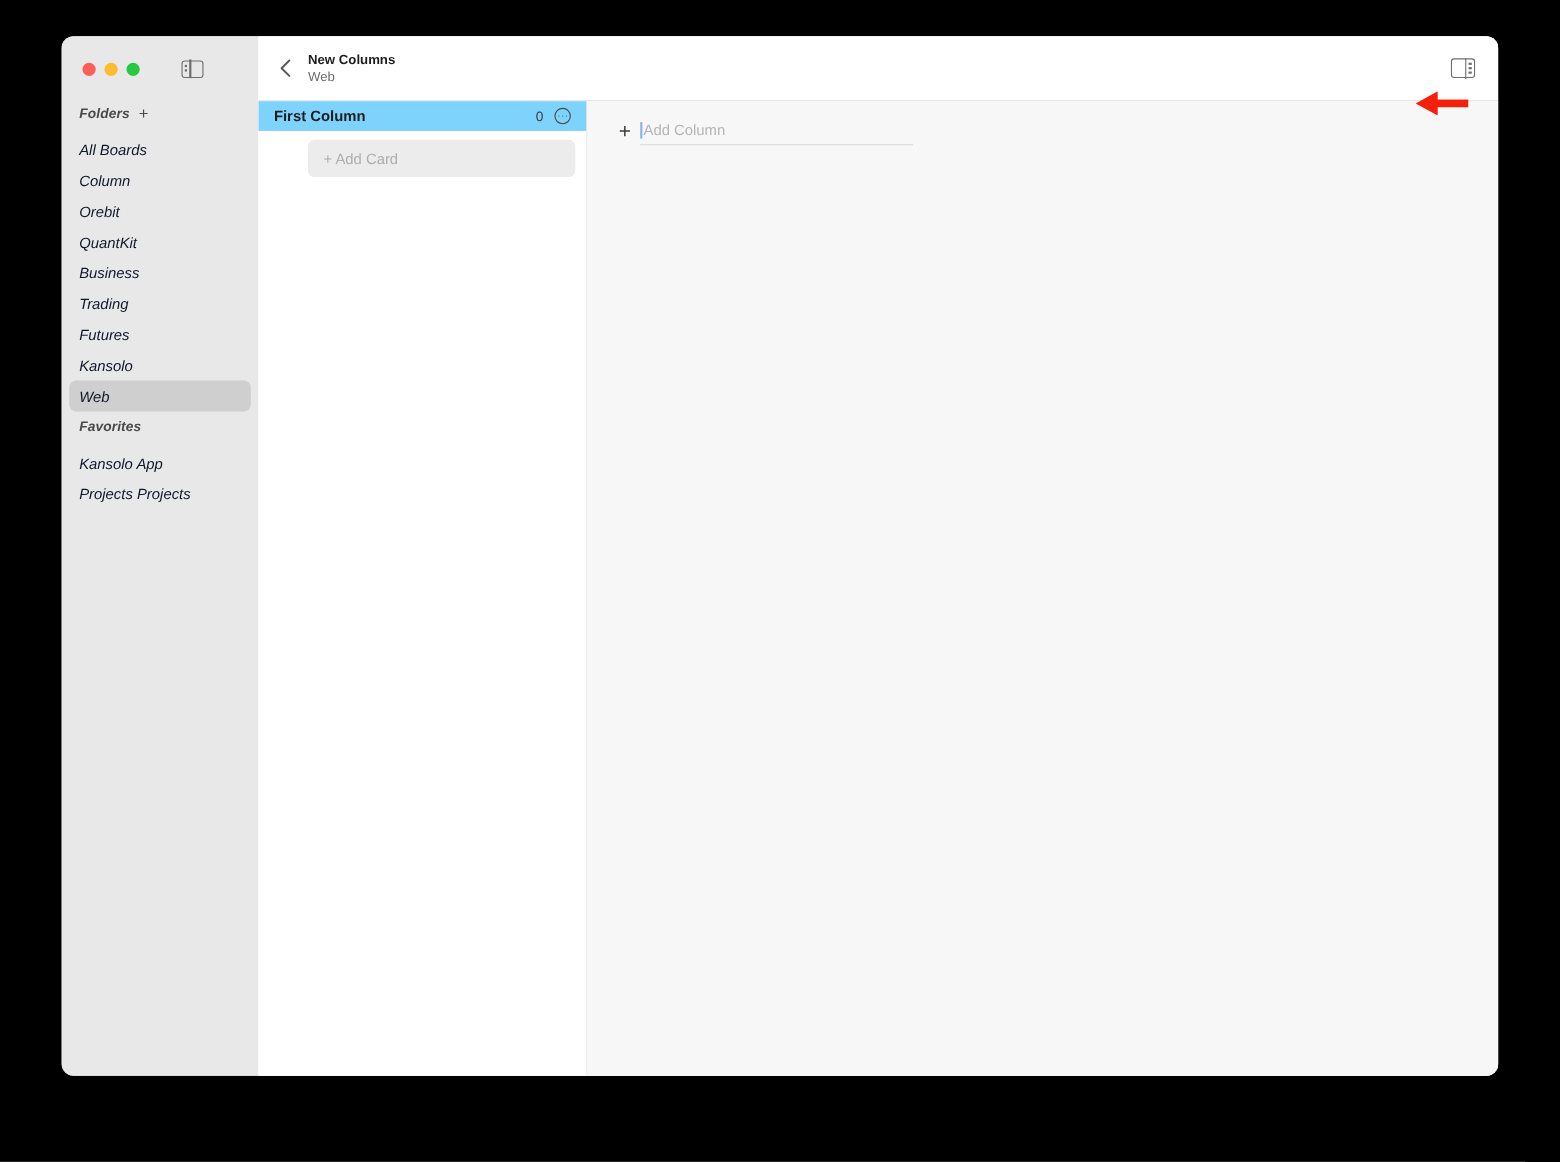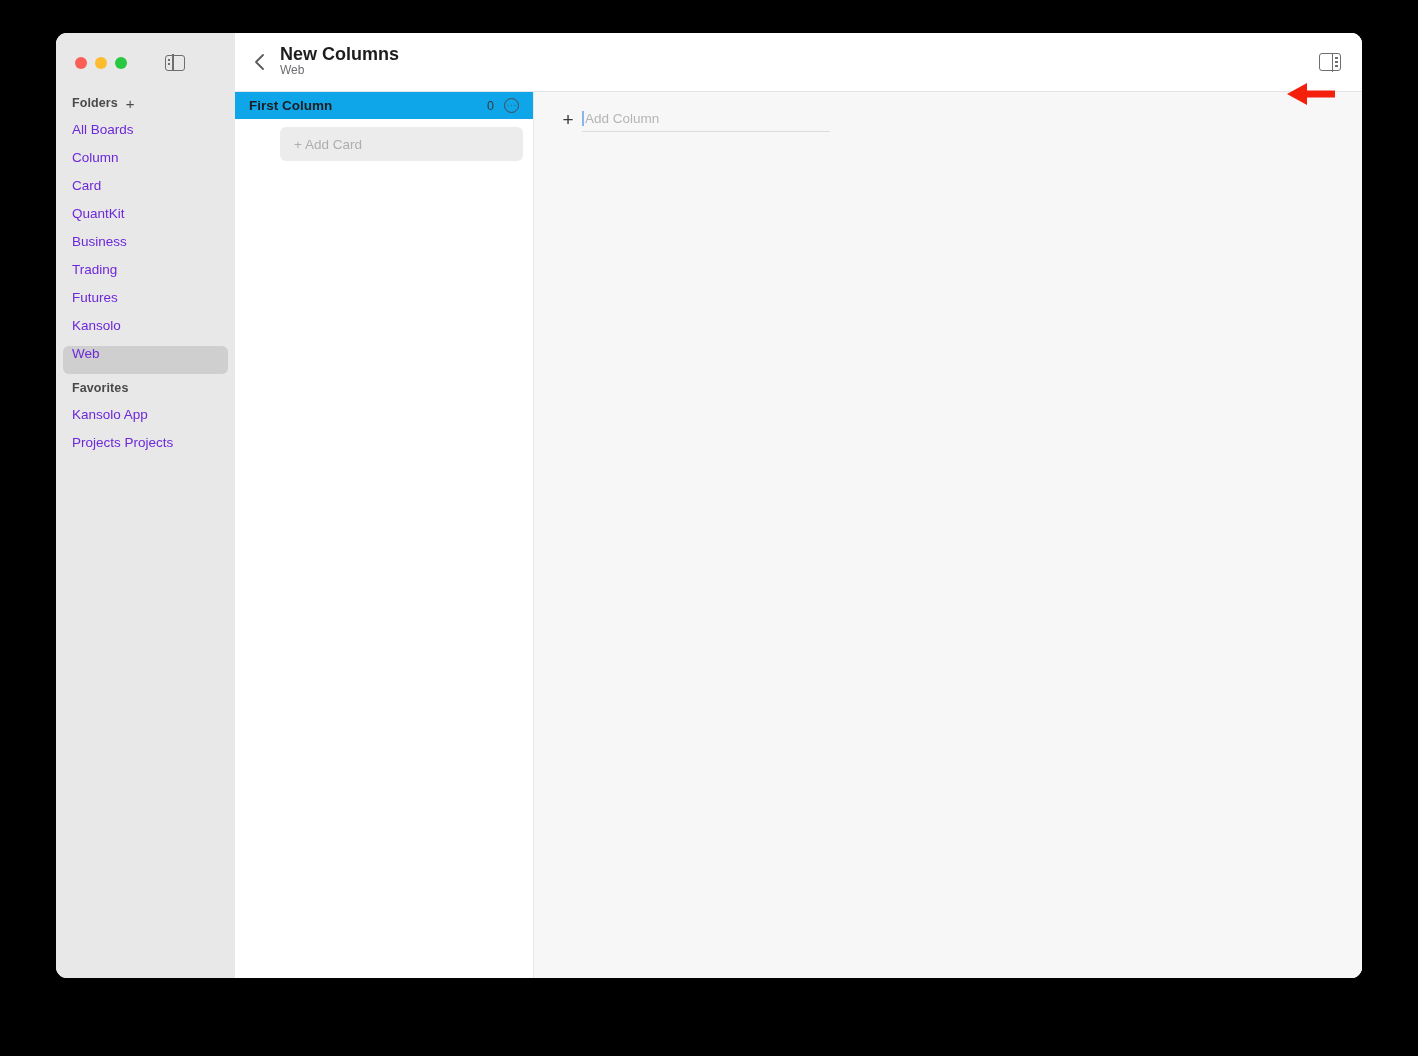--- a/index.html
+++ b/index.html
@@ -24,20 +24,21 @@
   }
 
   
   #sidebar {
     width: 179px;
     height: 100%;
     background: #e8e8e8;
     flex: 0 0 179px;
     display: flex;
     flex-direction: column;
+    font-style: italic;
   }
   .titlebar {
     height: 59px;
     display: flex;
     align-items: center;
     padding: 0 0 0 19px;
     flex: 0 0 59px;
   }
   .traffic {
     display: flex;
@@ -90,22 +91,23 @@
     color: #4a4a4a;
     line-height: 1;
     cursor: pointer;
   }
 
   .side-item {
     height: 28px;
     margin: 0 7px;
     padding: 0 9px;
     display: flex;
+    align-items: center;
     font-size: 13.5px;
-    color: #6d28d9;
+    color: #0f172a;
     border-radius: 6px;
     cursor: default;
   }
   .side-item.selected { background: #cfcfcf; }
   .side-spacer-3 { height: 3px; }
   .side-spacer-8 { height: 8px; }
 
   
   #main {
     flex: 1 1 auto;
@@ -125,21 +127,21 @@
     padding: 0 21px 0 13px;
   }
   .back-chevron {
     width: 22px; height: 22px;
     display: flex; align-items: center; justify-content: center;
     cursor: pointer;
     margin-right: 10px;
   }
   .titleblock { display: flex; flex-direction: column; justify-content: center; }
   .board-title {
-    font-size: 18px;
+    font-size: 12px;
     font-weight: bold;
     color: #1d1d1f;
     line-height: 17px;
   }
   .board-sub {
     font-size: 12px;
     color: #6d6d72;
     line-height: 15px;
   }
   .topbar-spacer { flex: 1 1 auto; }
@@ -204,21 +206,21 @@
     width: 299px;
     flex: 0 0 299px;
     background: #ffffff;
     border-right: 1px solid #e8e8e8;
     display: flex;
     flex-direction: column;
   }
   .column-header {
     height: 27px;
     flex: 0 0 27px;
-    background: #0ea5e9;
+    background: #7dd3fc;
     display: flex;
     align-items: center;
     padding: 0 14px 0 14px;
   }
   .column-name {
     font-size: 13.5px;
     font-weight: bold;
     color: #1d1d1f;
     flex: 1 1 auto;
   }
@@ -333,21 +335,21 @@
     </div>
     <div class="side-spacer-8"></div>
 
     <div class="side-item">
       <span>All Boards</span>
     </div>
     <div class="side-item">
       <span>Column</span>
     </div>
     <div class="side-item">
-      <span>Card</span>
+      <span>Orebit</span>
     </div>
     <div class="side-item">
       <span>QuantKit</span>
     </div>
     <div class="side-item">
       <span>Business</span>
     </div>
     <div class="side-item">
       <span>Trading</span>
     </div>

